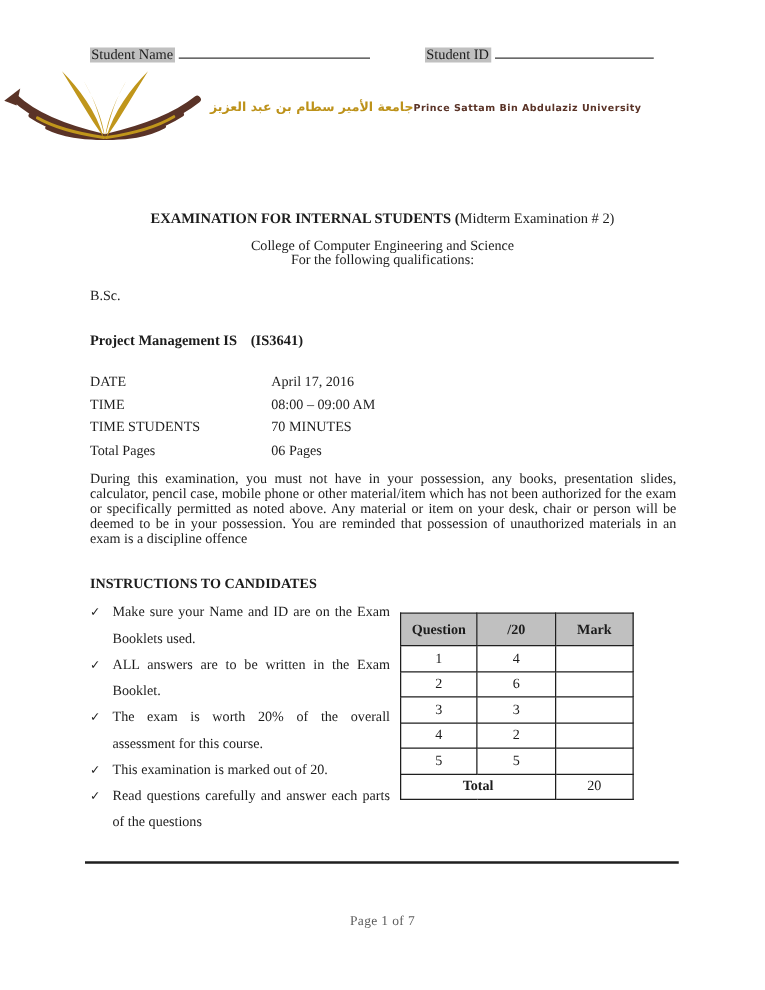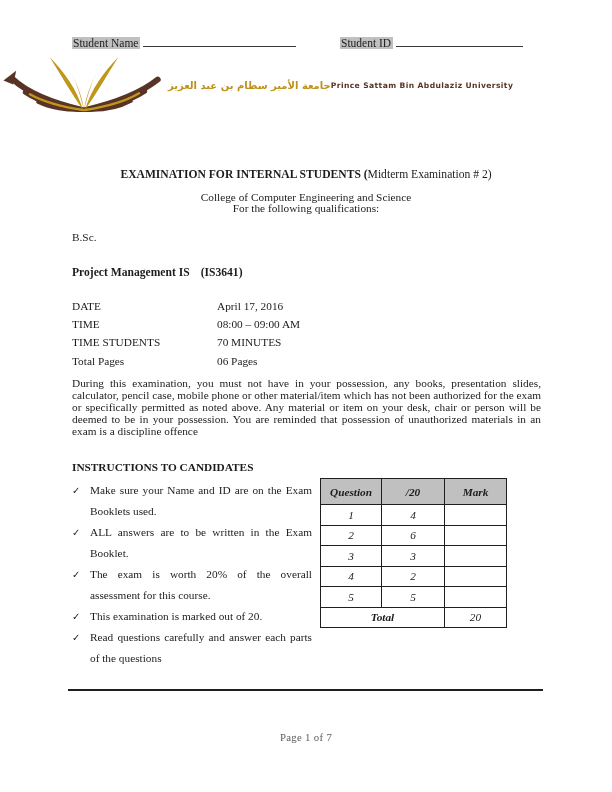--- a/index.html
+++ b/index.html
@@ -52,21 +52,21 @@
 
   
   .bottom { position: absolute; top: 461px; left: 72px; width: 469px; display: flex; align-items: flex-start; }
   .instructions { width: 240px; margin-right: 8px; }
   .instructions-heading { font-size: 11.3px; font-weight: bold; }
   .inst-list { margin-top: 7px; list-style: none; }
   .inst-item { position: relative; padding-left: 18px; font-size: 11.3px; line-height: 21px; text-align: justify; }
   .inst-check { position: absolute; left: 0; top: 0; font-family: "DejaVu Sans", sans-serif; font-size: 10px; }
 
   
-  .marks-wrap { margin-top: 17px; font-style: italic; }
+  .marks-wrap { margin-top: 29px; }
   table.marks { border-collapse: collapse; table-layout: fixed; width: 186px; font-size: 11.3px; }
   table.marks td, table.marks th { border: 1.4px solid #1f1f1f; padding: 0; }
   table.marks th { background: #c0c0c0; font-weight: bold; height: 26px; text-align: center; }
   table.marks td { height: 20.5px; text-align: center; background: #ffffff; }
   td.total-label-cell { background: #ebebeb; text-align: right; font-weight: bold; padding-right: 6px; height: 25px; }
   td.total-value-cell { text-align: left; padding-left: 6px; }
   .col-q { width: 61px; } .col-o { width: 63px; } .col-m { width: 62px; }
 
   
   .footer-rule { position: absolute; top: 689px; left: 68px; width: 475px; height: 1.8px; background: #1f1f1f; }

